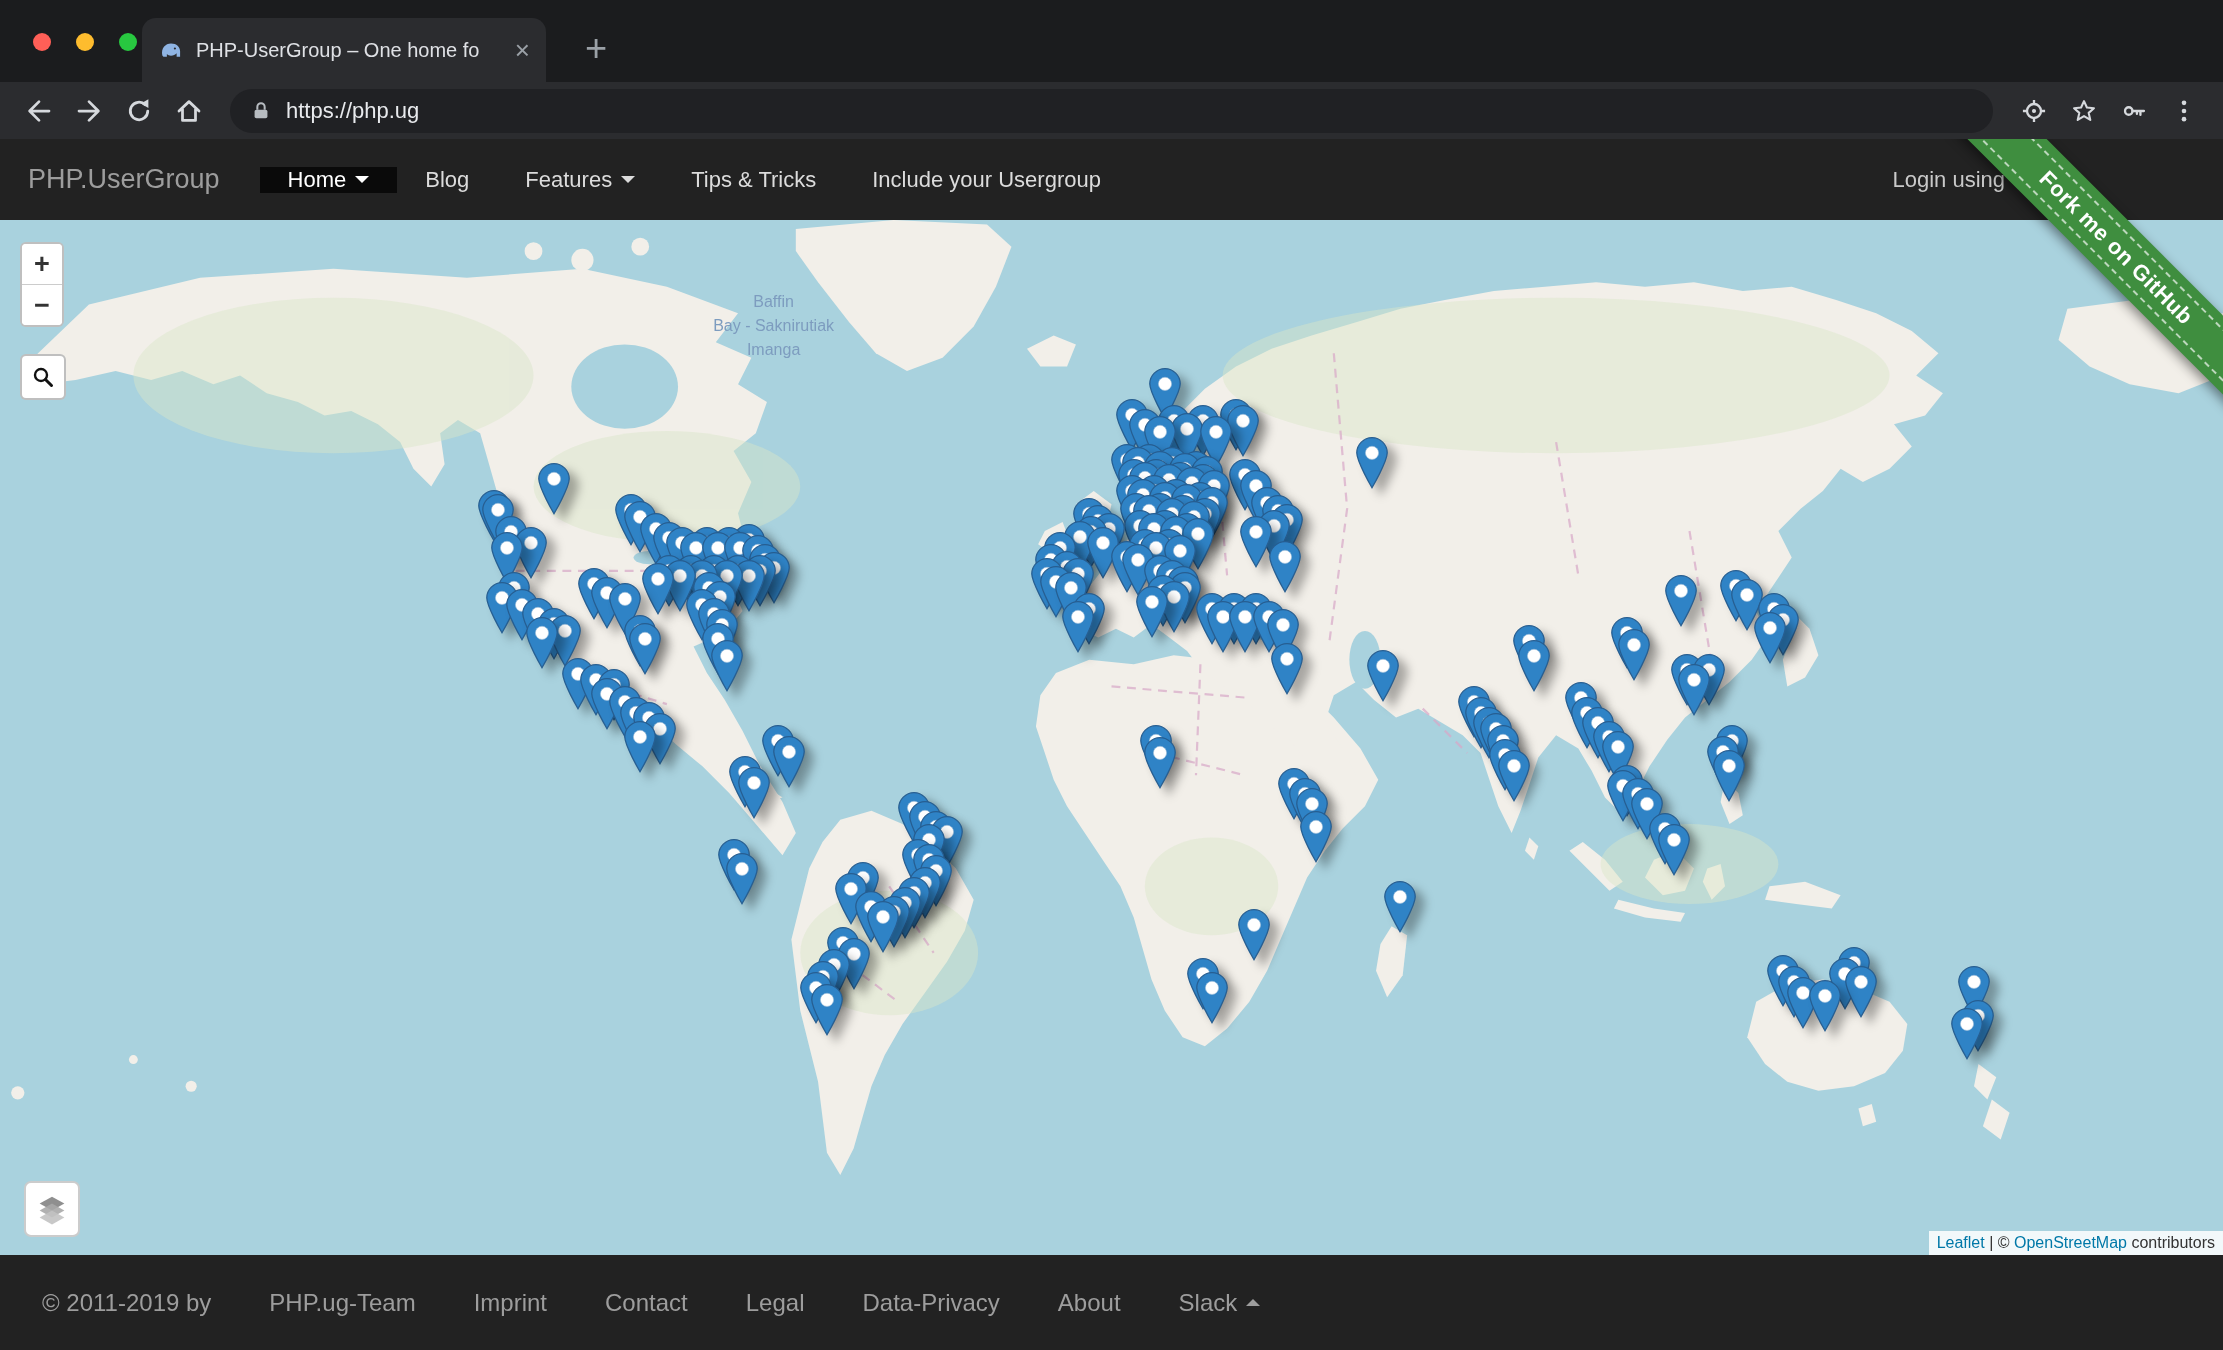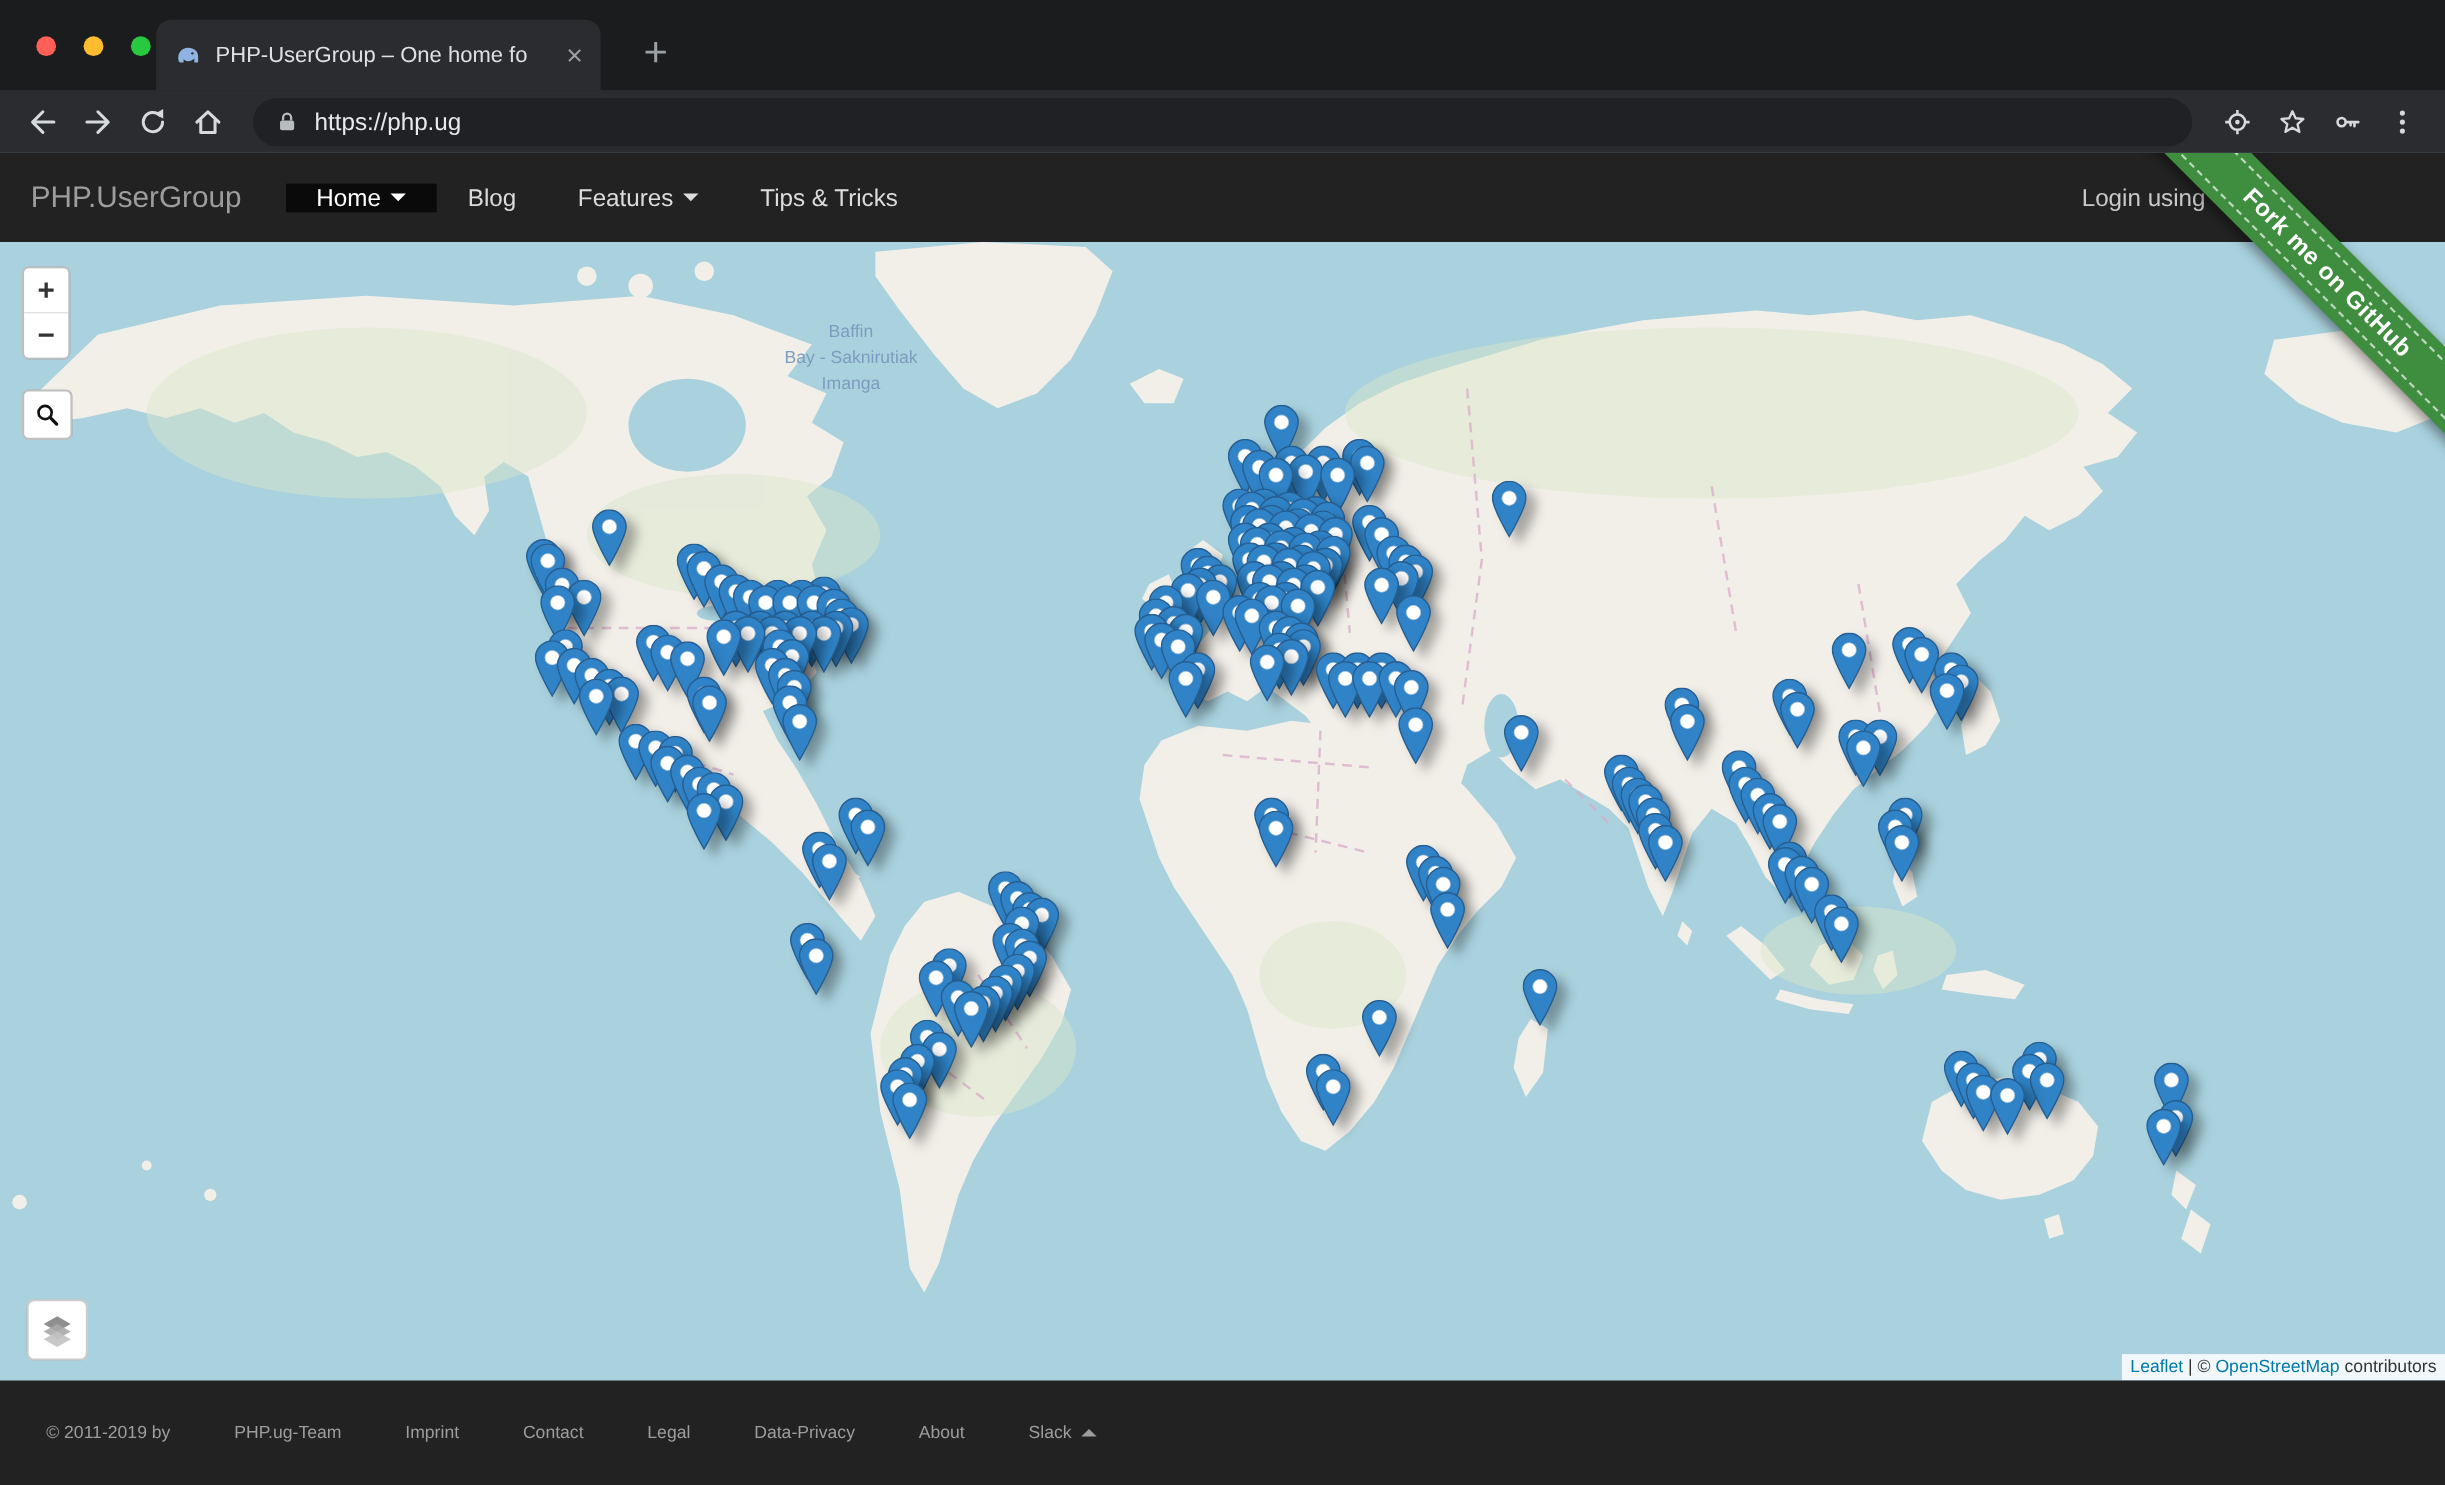--- a/index.html
+++ b/index.html
@@ -71,21 +71,21 @@
                   border:2px solid rgba(0,0,0,.25);border-radius:6px;background:#fff;
                   display:flex;align-items:center;justify-content:center;}
   .leaflet-layers{position:absolute;left:24px;bottom:18px;z-index:20;width:52px;height:52px;
                   border:2px solid rgba(0,0,0,.2);border-radius:7px;background:#fff;
                   display:flex;align-items:center;justify-content:center;}
   .attribution{position:absolute;right:0;bottom:0;z-index:25;background:rgba(255,255,255,.85);
                padding:3px 8px;font-size:16px;color:#333;}
   .attribution a{color:#0078A8;text-decoration:none;}
   
   .footer{position:absolute;left:0;right:0;bottom:0;height:95px;background:#222;display:flex;
-          align-items:center;padding-left:42px;color:#9d9d9d;font-size:16px;z-index:30;}
+          align-items:center;padding-left:42px;color:#9d9d9d;font-size:24px;z-index:30;}
   .footer .item{margin-right:58px;color:#9d9d9d;text-decoration:none;display:flex;align-items:center;}
   .footer .copy{margin-right:58px;}
 </style>
 </head>
 <body>
 
 <div class="tabstrip">
   <span class="traffic t-red"></span>
   <span class="traffic t-yellow"></span>
   <span class="traffic t-green"></span>
@@ -172,20 +172,23 @@
       <a>
           <span>Blog</span>
         </a>
       <a>
           <span>Features</span>
           <span class="caret-down"></span>
         </a>
       <a>
           <span>Tips &amp; Tricks</span>
         </a>
+      <a>
+          <span>Include your Usergroup</span>
+        </a>
     </nav>
     <span class="login">
         <span>Login using</span>
         <span class="caret-down"></span>
       </span>
   </div>
 
   <div class="map">
     <svg class="world" viewBox="0 0 1000 466" preserveAspectRatio="none">
 

